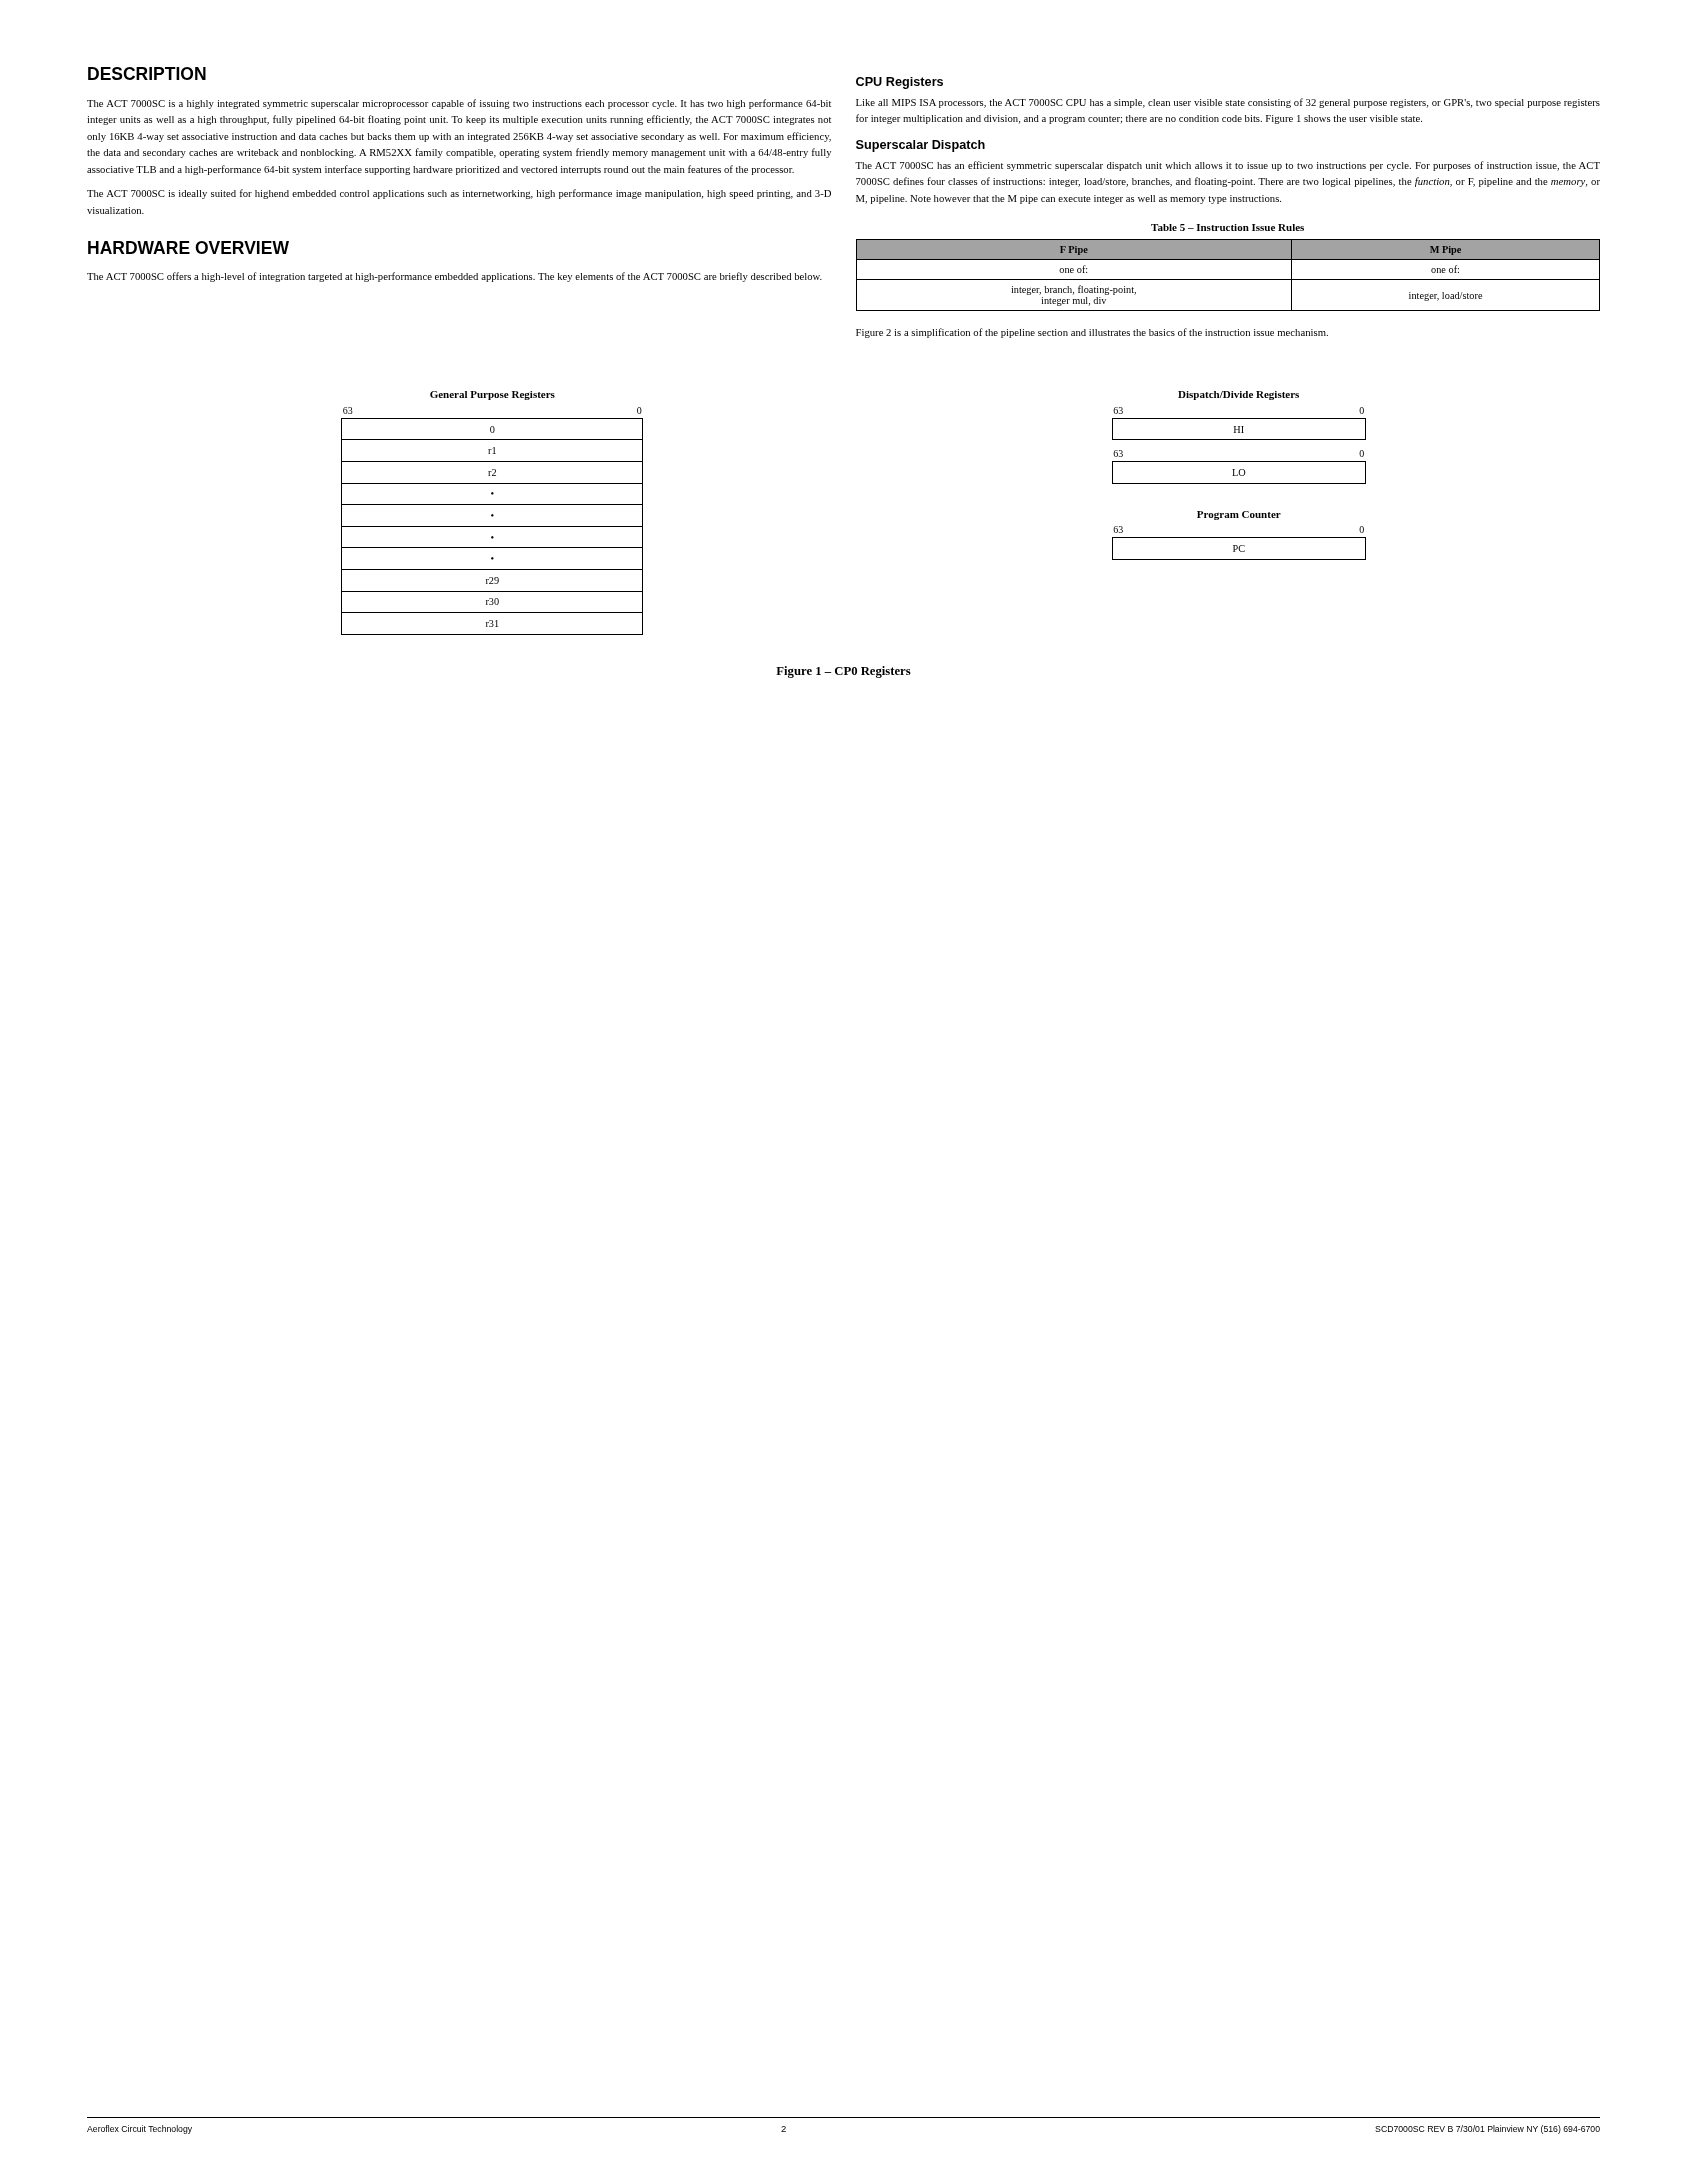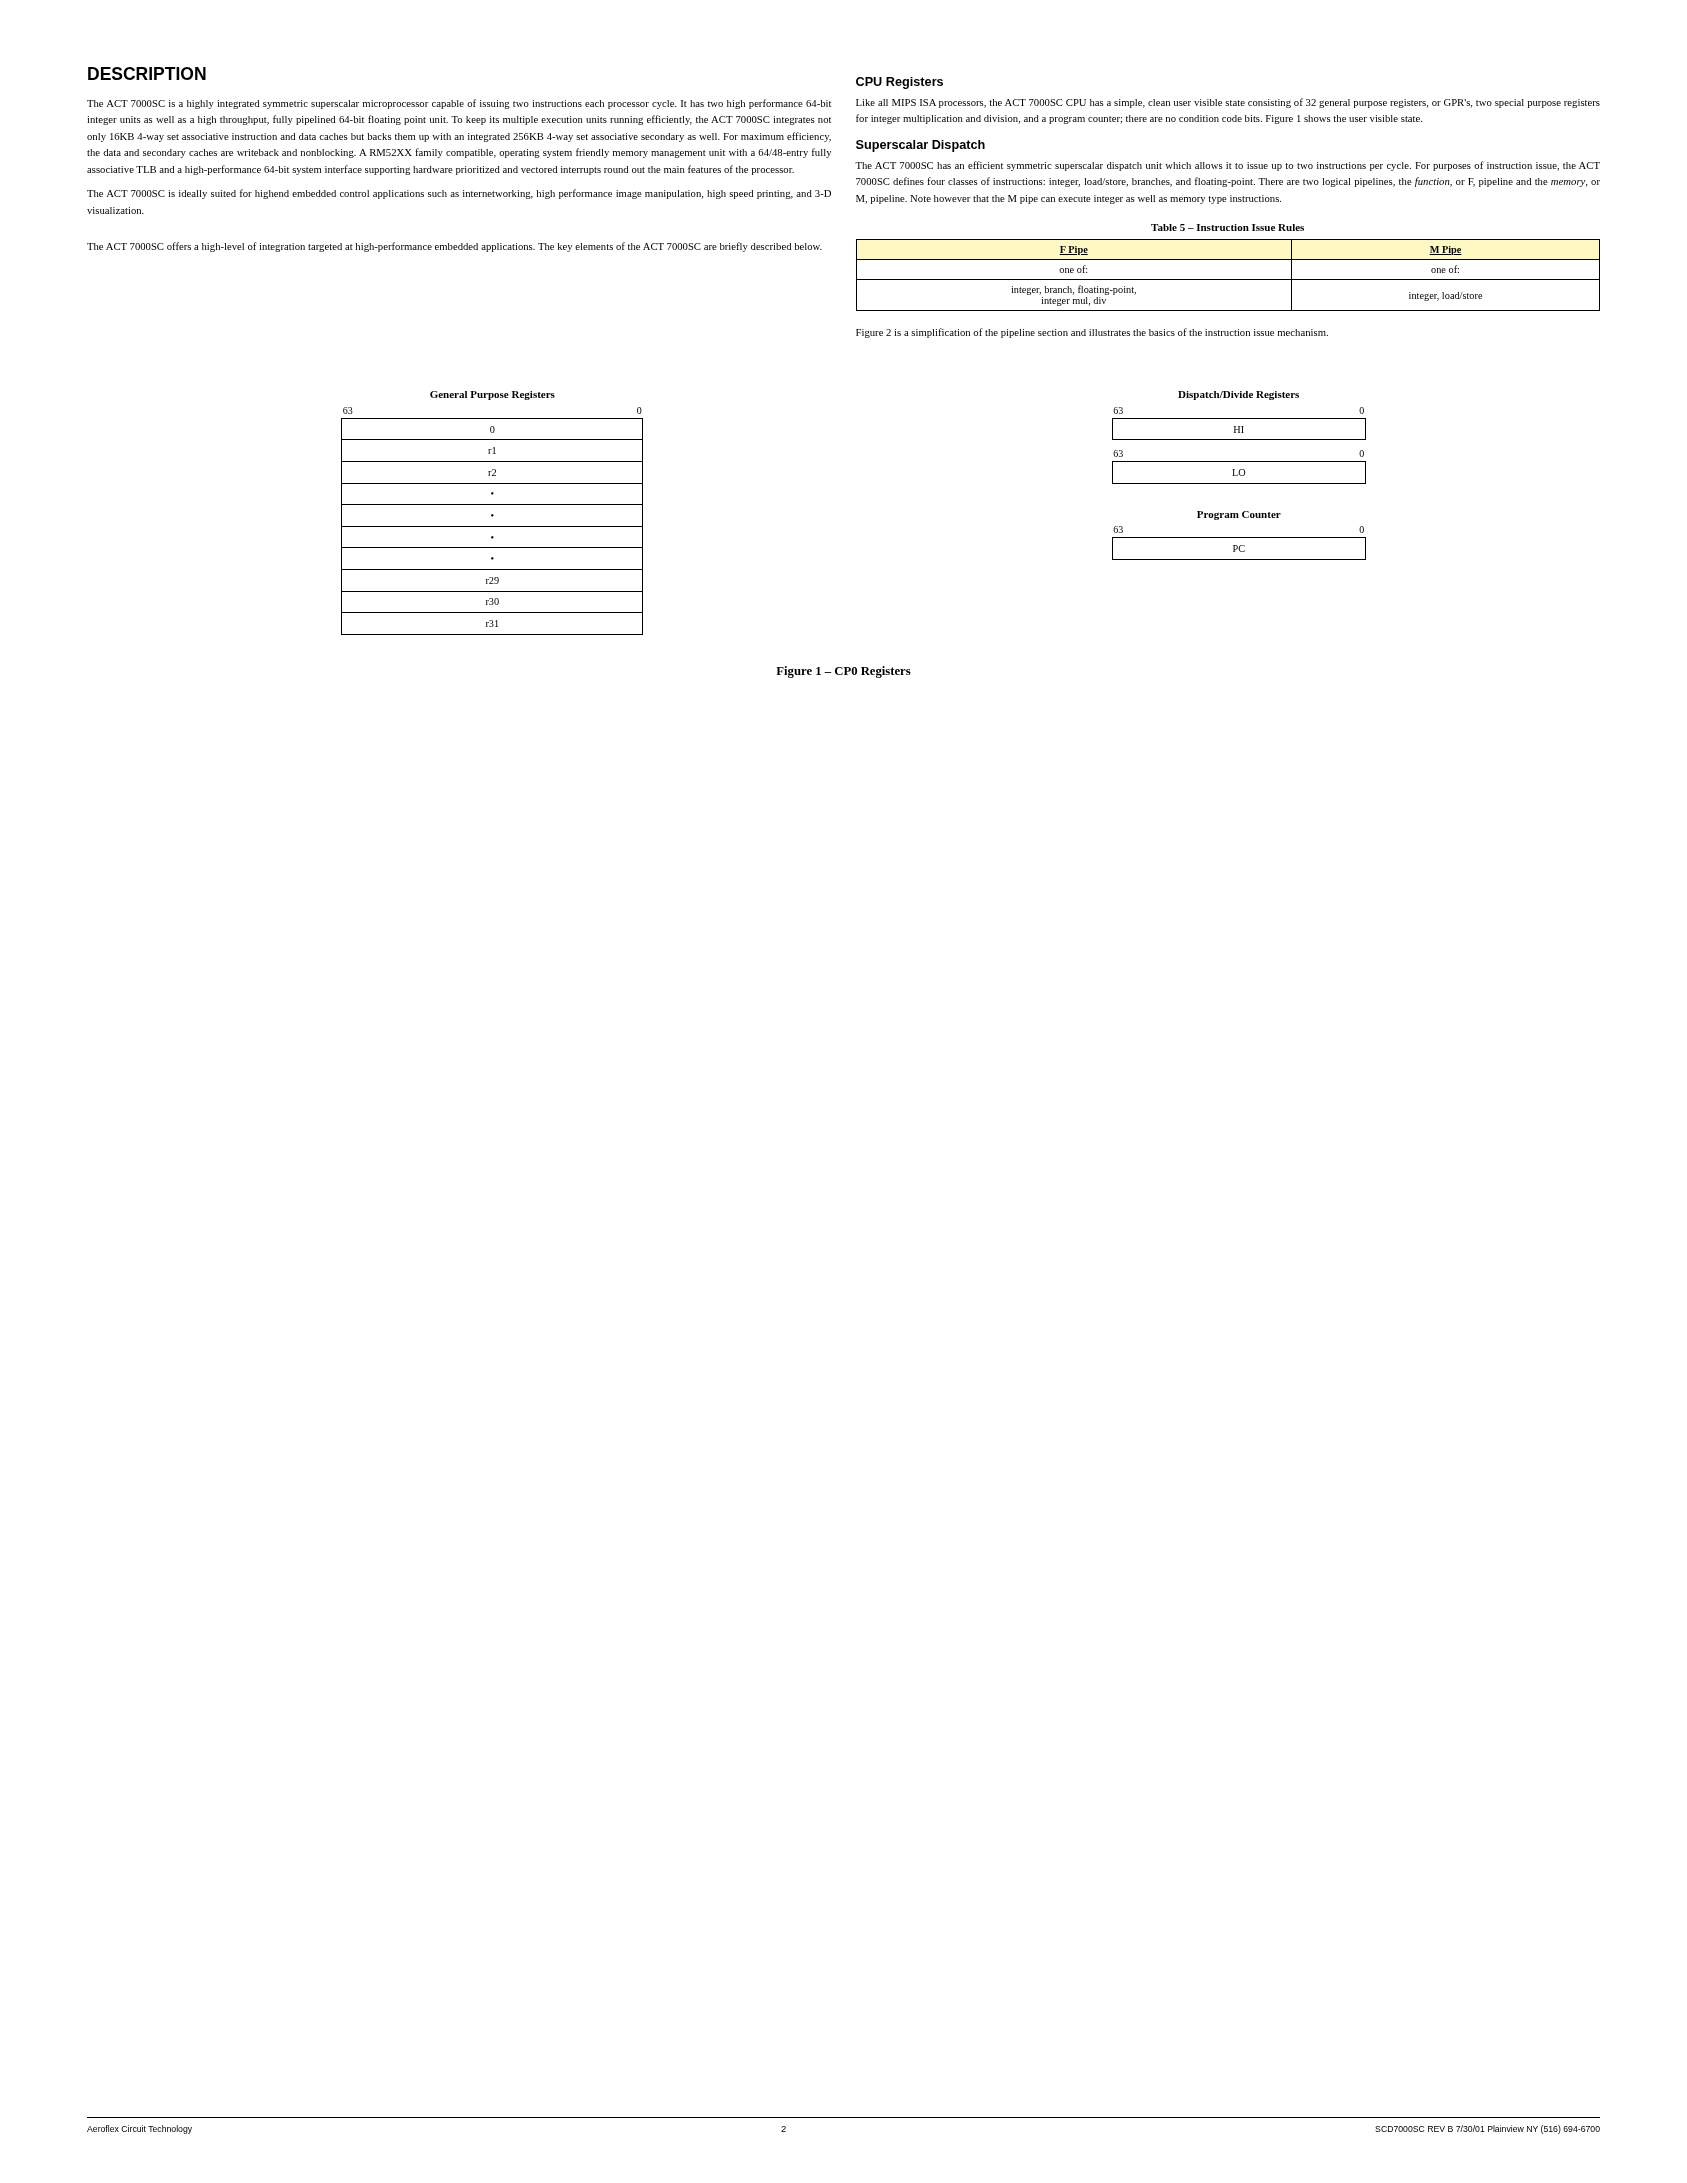--- a/index.html
+++ b/index.html
@@ -76,22 +76,21 @@
     .issue-table {
       width: 100%;
       border-collapse: collapse;
       font-size: 10.3px;
     }
 
     .issue-table th {
       border: 0.8px solid #000;
       padding: 4px 8px;
       font-weight: bold;
-      background: #fef9c3;
-      text-decoration: underline;
+      background: #a3a3a3;
     }
 
     .issue-table td {
       border: 0.8px solid #000;
       padding: 4px 25px;
       text-align: center;
     }
 
     
     .figure-area {
@@ -204,20 +203,21 @@
   <div class="two-col">
 
     <div class="col-left">
 
       <h2 class="section-title">DESCRIPTION</h2>
 
       <p class="body-text">The ACT 7000SC is a highly integrated symmetric superscalar microprocessor capable of issuing two instructions each processor cycle. It has two high performance 64-bit integer units as well as a high throughput, fully pipelined 64-bit floating point unit. To keep its multiple execution units running efficiently, the ACT 7000SC integrates not only 16KB 4-way set associative instruction and data caches but backs them up with an integrated 256KB 4-way set associative secondary as well. For maximum efficiency, the data and secondary caches are writeback and nonblocking. A RM52XX family compatible, operating system friendly memory management unit with a 64/48-entry fully associative TLB and a high-performance 64-bit system interface supporting hardware prioritized and vectored interrupts round out the main features of the processor.</p>
       <p class="body-text">The ACT 7000SC is ideally suited for highend embedded control applications such as internetworking, high performance image manipulation, high speed printing, and 3-D visualization.</p>
 
       <div class="hardware-section">
+        <h2 class="section-title">HARDWARE OVERVIEW</h2>
         <p class="body-text">The ACT 7000SC offers a high-level of integration targeted at high-performance embedded applications. The key elements of the ACT 7000SC are briefly described below.</p>
       </div>
 
     </div>
 
     <div class="col-right">
 
       <h3 class="subsection-title">CPU Registers</h3>
       <p class="body-text">Like all MIPS ISA processors, the ACT 7000SC CPU has a simple, clean user visible state consisting of 32 general purpose registers, or GPR's, two special purpose registers for integer multiplication and division, and a program counter; there are no condition code bits. Figure 1 shows the user visible state.</p>
 

